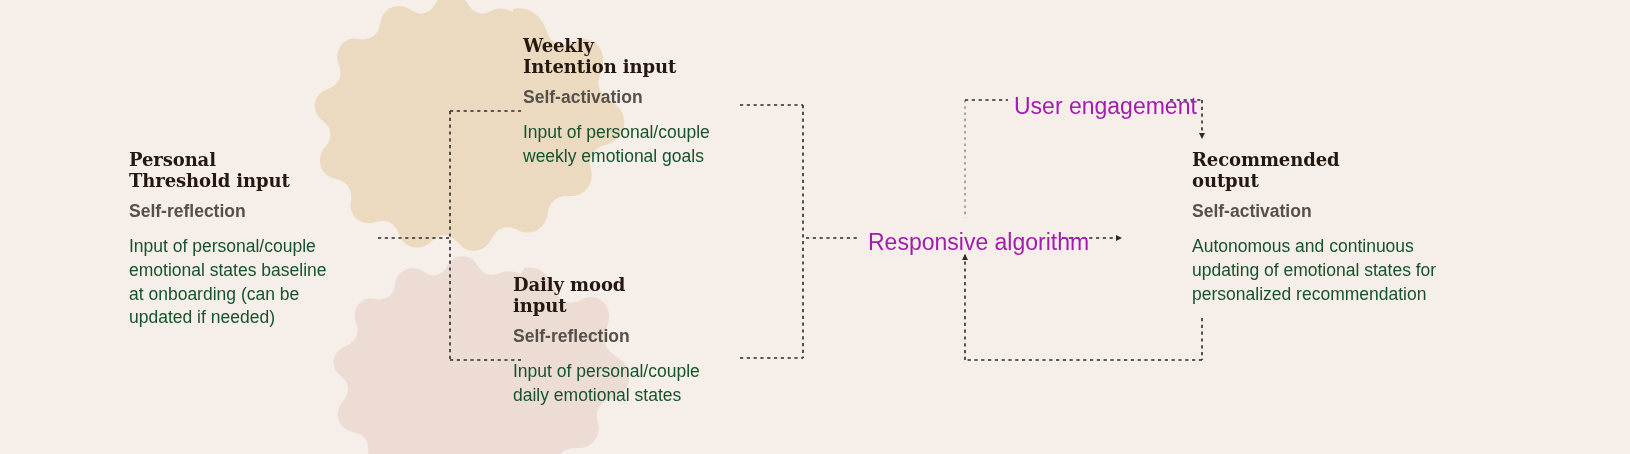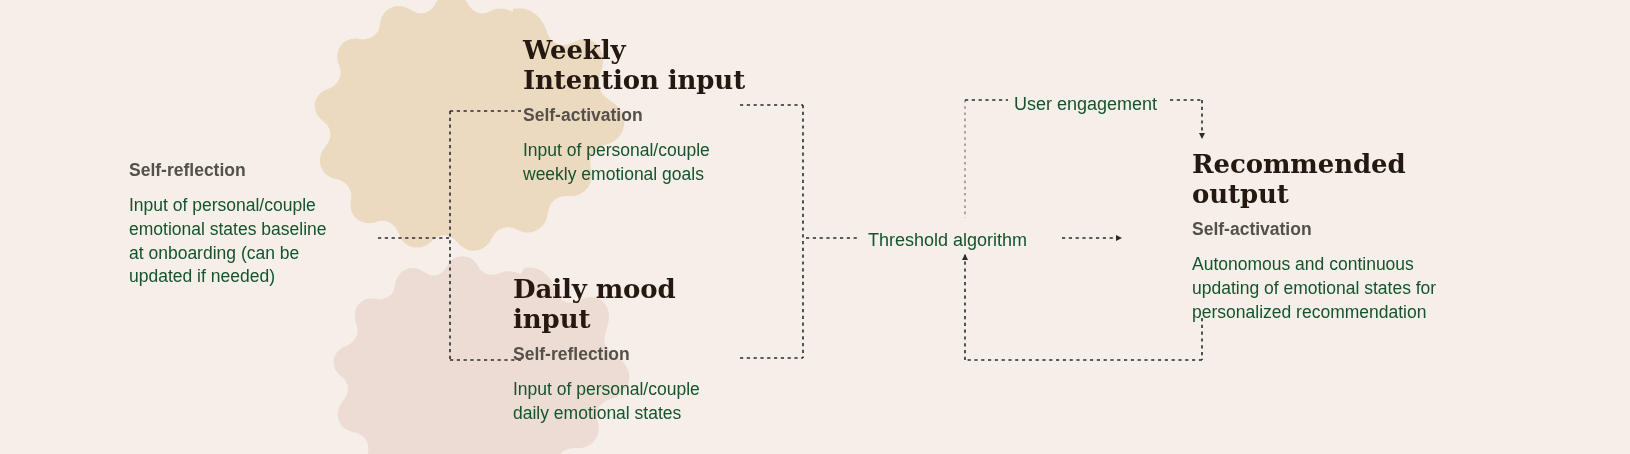--- a/index.html
+++ b/index.html
@@ -32,21 +32,21 @@
     width: 1630px;
     height: 454px;
     pointer-events: none;
   }
   .node {
     position: absolute;
   }
   .node-title {
     font-family: "DejaVu Serif", "Liberation Serif", serif;
     font-weight: 700;
-    font-size: 26px;
+    font-size: 18px;
     line-height: 1.14;
     color: #241810;
     letter-spacing: -0.1px;
     margin: 0;
     white-space: pre-line;
   }
   .node-kicker {
     font-family: "Liberation Sans", sans-serif;
     font-size: 17.5px;
     line-height: 1.2;
@@ -58,23 +58,23 @@
     font-family: "Liberation Sans", sans-serif;
     font-size: 17.5px;
     line-height: 1.36;
     color: #14532d;
     margin: 13px 0 0 0;
     white-space: pre-line;
   }
   .edge-label {
     position: absolute;
     font-family: "Liberation Sans", sans-serif;
-    font-size: 18px;
+    font-size: 23px;
     line-height: 1;
-    color: #14532d;
+    color: #a21caf;
     white-space: nowrap;
   }
 </style>
 </head>
 <body>
 
 <div id="stage">
 
   <svg class="blob-layer" viewBox="0 0 1630 454" width="1630" height="454" aria-hidden="true">
     <path fill="#ecdac0" d="M513 9
@@ -168,20 +168,22 @@
     <path d="M965,100 L1008,100" stroke="#2b2b2b" stroke-width="1.6" fill="none" stroke-dasharray="3.2 3.6" stroke-linecap="butt"></path>
     <path d="M1170,100 L1202,100" stroke="#2b2b2b" stroke-width="1.6" fill="none" stroke-dasharray="3.2 3.6" stroke-linecap="butt"></path>
     <path d="M1202,100 L1202,139" stroke="#2b2b2b" stroke-width="1.6" fill="none" stroke-dasharray="3.2 3.6" stroke-linecap="butt" marker-end="url(#arrowD)"></path>
 
     <path d="M1202,318 L1202,360" stroke="#2b2b2b" stroke-width="1.6" fill="none" stroke-dasharray="3.2 3.6" stroke-linecap="butt"></path>
     <path d="M1202,360 L965,360" stroke="#2b2b2b" stroke-width="1.6" fill="none" stroke-dasharray="3.2 3.6" stroke-linecap="butt"></path>
     <path d="M965,360 L965,254" stroke="#2b2b2b" stroke-width="1.6" fill="none" stroke-dasharray="3.2 3.6" stroke-linecap="butt" marker-end="url(#arrowU)"></path>
   </svg>
 
   <div class="node" style="left:129px; top:150px; width:240px;">
+    <div class="node-title">Personal
+Threshold input</div>
     <div class="node-kicker">Self-reflection</div>
     <div class="node-desc">Input of personal/couple
 emotional states baseline
 at onboarding (can be
 updated if needed)</div>
   </div>
 
   <div class="node" style="left:523px; top:36px; width:250px;">
     <div class="node-title">Weekly
 Intention input</div>
@@ -200,17 +202,17 @@
 
   <div class="node" style="left:1152px; top:150px; width:320px;margin-left:40px;">
     <div class="node-title">Recommended
 output</div>
     <div class="node-kicker">Self-activation</div>
     <div class="node-desc">Autonomous and continuous
 updating of emotional states for
 personalized recommendation</div>
   </div>
 
-  <div class="edge-label" style="left:868px; top:231px;">Threshold algorithm</div>
+  <div class="edge-label" style="left:868px; top:231px;">Responsive algorithm</div>
 
   <div class="edge-label" style="left:1014px; top:95px;">User engagement</div>
 
 </div>
 
 </body></html>

